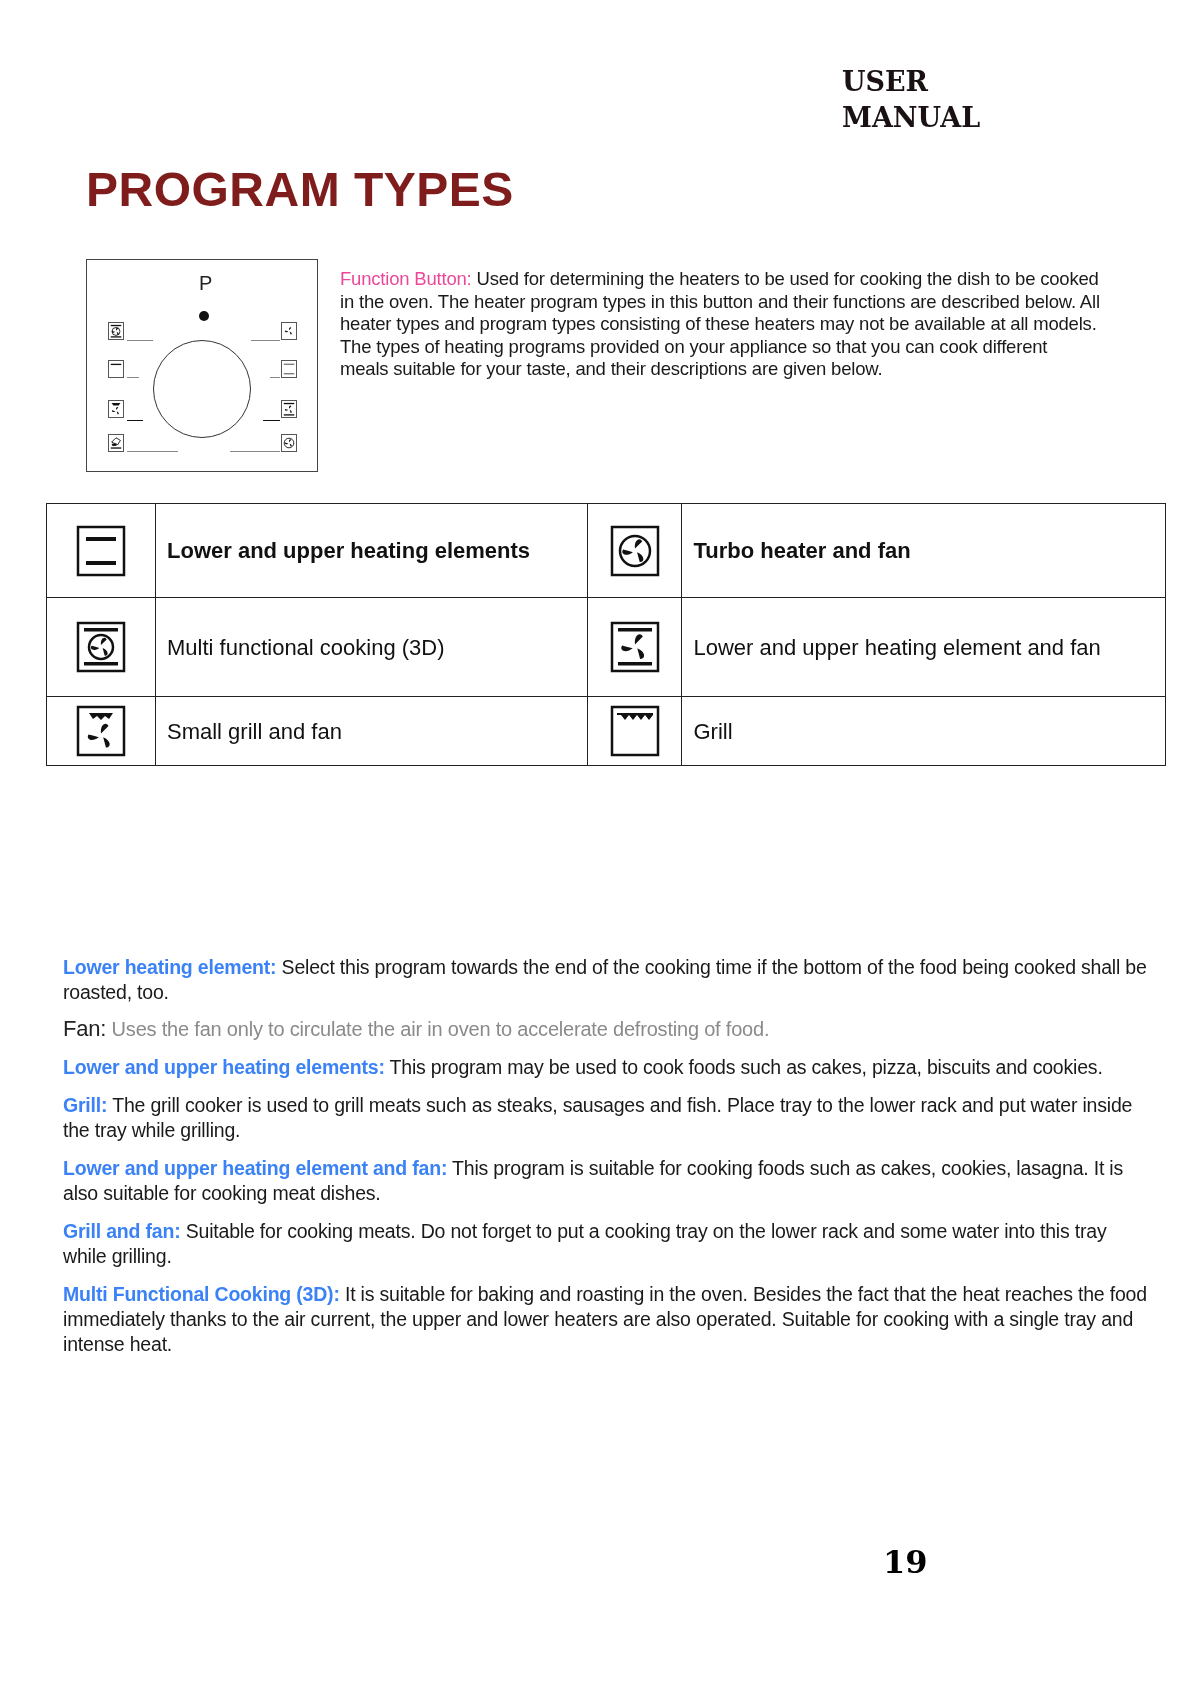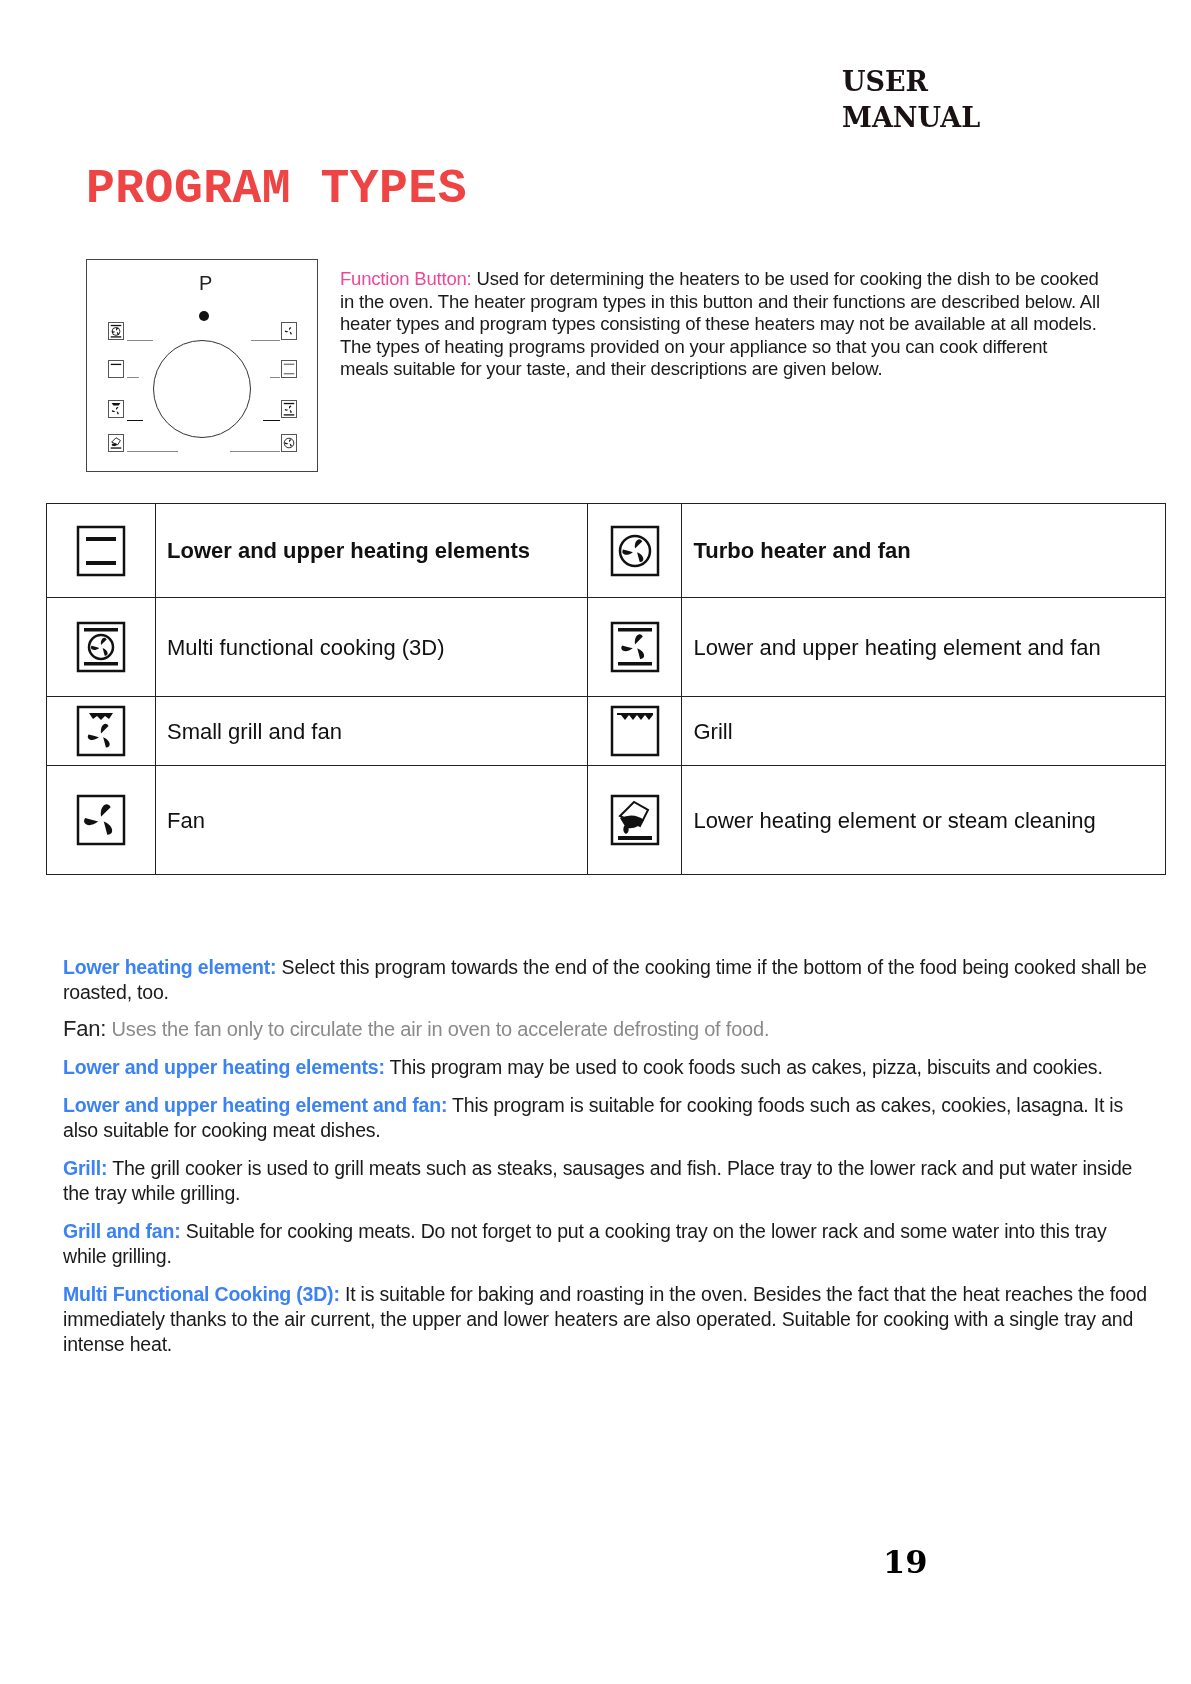--- a/index.html
+++ b/index.html
@@ -1,19 +1,19 @@
 <!DOCTYPE html>
 <html><head>
 <meta charset="utf-8">
 <style>
   html, body { margin: 0; padding: 0; background: #ffffff; }
   body { width: 1191px; height: 1684px; position: relative; overflow: hidden; color: #111; }
 
   #header-label { position: absolute; left: 842px; top: 64px; font-family: "DejaVu Serif", serif; font-weight: bold; font-size: 27px; line-height: 36px; color: #1a1112; }
-  #page-title { position: absolute; left: 86px; top: 162px; font-family: Liberation Mono, monospace; font-weight: bold; font-size: 48px; letter-spacing: 0.5px; color: #ef4444; }
+  #page-title { position: absolute; left: 86px; top: 162px; font-family: Liberation Sans, sans-serif; font-weight: bold; font-size: 48px; letter-spacing: 0.5px; color: #7f1d1d; }
 
   #dial-panel { position: absolute; left: 86px; top: 259px; width: 232px; height: 213px; border: 1.5px solid #444; box-sizing: border-box; }
   #dial-p { position: absolute; left: 112px; top: 12px; font-family: "Liberation Sans", sans-serif; font-size: 20px; color: #222; }
   #dial-dot { position: absolute; left: 112px; top: 51px; width: 10px; height: 10px; border-radius: 50%; background: #111; }
   #dial-knob { position: absolute; left: 66px; top: 80px; width: 96px; height: 96px; border: 1.2px solid #333; border-radius: 50%; }
   .mini { position: absolute; width: 16px; height: 18px; border: 1px solid #555; box-sizing: border-box; background: #fff; }
   .mini svg { width: 100%; height: 100%; display: block; }
   .tick { position: absolute; height: 1px; background: #888; }
 
   #intro { position: absolute; left: 340px; top: 268px; width: 760px; font-family: "Liberation Sans", sans-serif; font-size: 18.5px; line-height: 22.5px; color: #1a1a1a; letter-spacing: -0.2px; }
@@ -212,51 +212,26 @@
       <td class="icon-cell2">
         <span class="big-icon">
           <svg viewBox="0 0 50 52">
               <rect x="2" y="2" width="46" height="48" fill="none" stroke="#111" stroke-width="2.5"></rect>
               <path d="M7,8 L43,8 L43,10 L39,15 L35,10 L31,15 L27,10 L23,15 L19,10 L15,15 L11,10 L7,10 Z" fill="#111"></path>
             </svg>
         </span>
       </td>
       <td class="label-cell">Grill</td>
     </tr>
-    <tr style="height:109px;">
-      <td class="icon-cell">
-        <span class="big-icon">
-          <svg viewBox="0 0 50 52">
-              <rect x="2" y="2" width="46" height="48" fill="none" stroke="#111" stroke-width="2.5"></rect>
-              <g transform="translate(25,26) scale(1.6)">
-                <use href="#fan-blades"></use>
-              </g>
-            </svg>
-        </span>
-      </td>
-      <td class="label-cell">Fan</td>
-      <td class="icon-cell2">
-        <span class="big-icon">
-          <svg viewBox="0 0 50 52">
-              <rect x="2" y="2" width="46" height="48" fill="none" stroke="#111" stroke-width="2.5"></rect>
-              <path d="M10,22 L24,8 L38,16 L30,32 Z" fill="none" stroke="#111" stroke-width="2"></path>
-              <path d="M10,24 Q24,18 34,26 Q28,36 16,34 Z" fill="#111"></path>
-              <path d="M14,32 Q12,38 16,40 Q20,38 18,32 Z" fill="#111"></path>
-              <rect x="8" y="42" width="34" height="4" fill="#111"></rect>
-            </svg>
-        </span>
-      </td>
-      <td class="label-cell">Lower heating element or steam cleaning</td>
-    </tr>
   </tbody>
 </table>
 
 <div id="descriptions">
   <p class="desc"><b>Lower heating element:</b><span> Select this program towards the end of the cooking time if the bottom of the food being cooked shall be roasted, too.</span></p>
   <p class="desc faded"><b>Fan:</b><span> Uses the fan only to circulate the air in  oven to accelerate defrosting of  food.</span></p>
   <p class="desc"><b>Lower and upper heating elements:</b><span> This program may be used to cook foods such as cakes, pizza, biscuits and cookies.</span></p>
+  <p class="desc"><b>Grill:</b><span> The grill cooker is used to grill meats such as steaks, sausages and fish. Place tray to the lower rack and put water inside the tray while grilling.</span></p>
   <p class="desc"><b>Lower and upper heating element and fan:</b><span> This program is suitable for cooking foods such as cakes, cookies, lasagna. It is also suitable for cooking meat dishes.</span></p>
-  <p class="desc"><b>Grill:</b><span> The grill cooker is used to grill meats such as steaks, sausages and fish. Place tray to the lower rack and put water inside the tray while grilling.</span></p>
   <p class="desc"><b>Grill and fan:</b><span> Suitable for cooking meats. Do not forget to put a cooking tray on the lower rack and some water into this tray while grilling.</span></p>
   <p class="desc"><b>Multi Functional Cooking (3D):</b><span> It is suitable for baking and roasting in the oven. Besides the fact that the heat reaches the food immediately thanks to the air current, the upper and lower heaters are also operated. Suitable for cooking with a single tray and intense heat.</span></p>
 </div>
 
 <div id="page-number">19</div>
 
 </body></html>

